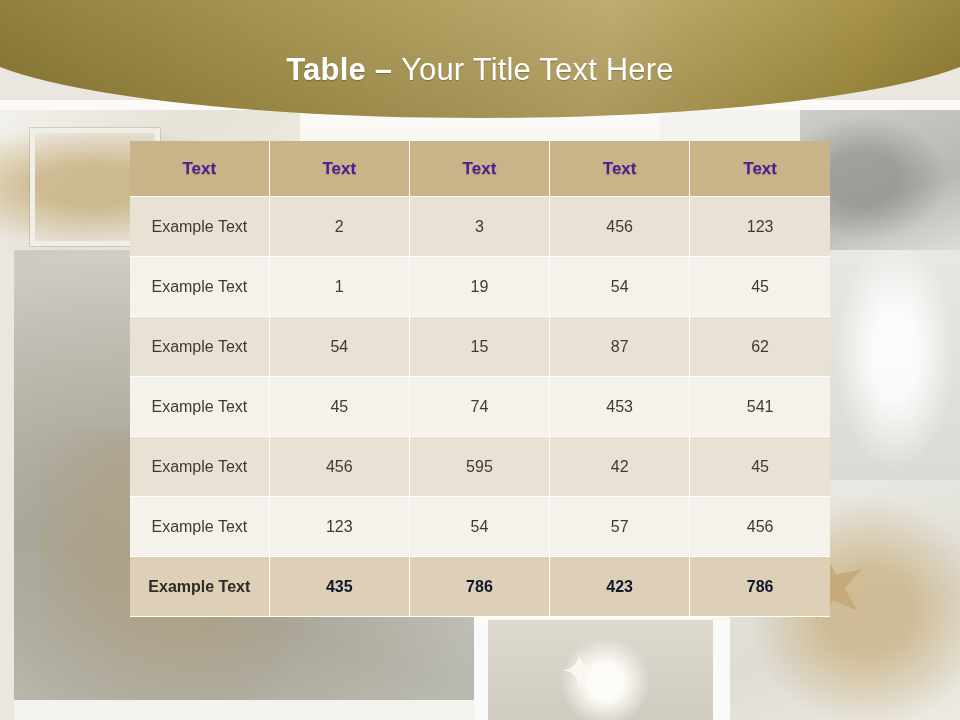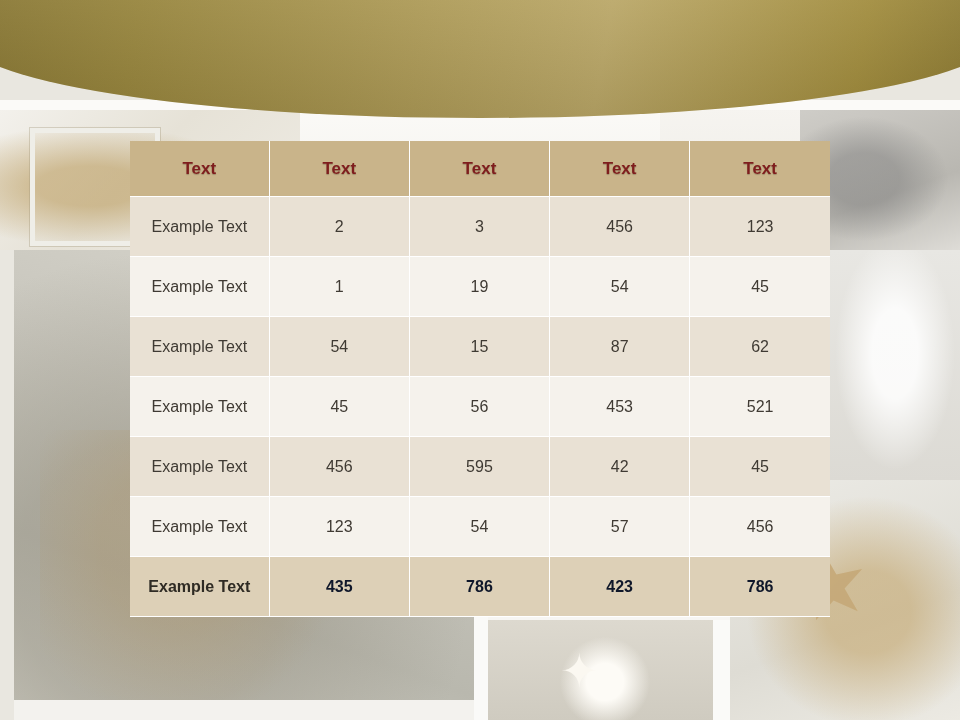--- a/index.html
+++ b/index.html
@@ -158,21 +158,21 @@
     font-size: 16px;
     color: #3f3a33;
     text-align: center;
     vertical-align: middle;
     border-right: 1px solid #ffffff;
     border-bottom: 1px solid #ffffff;
   }
   table.data th:last-child, table.data td:last-child { border-right: none; }
   table.data th {
     background: #c9b48a;
-    color: #7f1d1d;
+    color: #4c1d95;
     font-size: 17px;
     font-weight: bold;
     text-shadow: 0 1px 1px rgba(0,0,0,.22);
     height: 55px;
   }
   col.c-label { width: 139px; }
   col.c-num { width: 140px; }
   td.label {
     text-align: left;
     padding-left: 16px;
@@ -210,20 +210,23 @@
     <div class="bg-br-star">★</div>
     <div class="bg-tile bg-seam-v1"></div>
     <div class="bg-tile bg-seam-v2"></div>
     <div class="bg-tile bg-seam-h1"></div>
     <div class="bg-tile bg-left-bottom"></div>
   </div>
 
   <div class="banner">
     <div class="banner-shade"></div>
   </div>
+  <div class="title">
+    <span class="t-bold">Table – </span><span class="t-light">Your Title Text Here</span>
+  </div>
 
   <div class="table-wrap">
     <table class="data">
       <colgroup>
         <col class="c-label">
         <col class="c-num">
         <col class="c-num">
         <col class="c-num">
         <col class="c-num">
       </colgroup>
@@ -254,23 +257,23 @@
         <tr class="band-a">
           <td class="label">Example Text</td>
           <td>54</td>
           <td>15</td>
           <td>87</td>
           <td>62</td>
         </tr>
         <tr class="band-b">
           <td class="label">Example Text</td>
           <td>45</td>
-          <td>56</td>
+          <td>74</td>
           <td>453</td>
-          <td>521</td>
+          <td>541</td>
         </tr>
         <tr class="band-a">
           <td class="label">Example Text</td>
           <td>456</td>
           <td>595</td>
           <td>42</td>
           <td>45</td>
         </tr>
         <tr class="band-b">
           <td class="label">Example Text</td>

